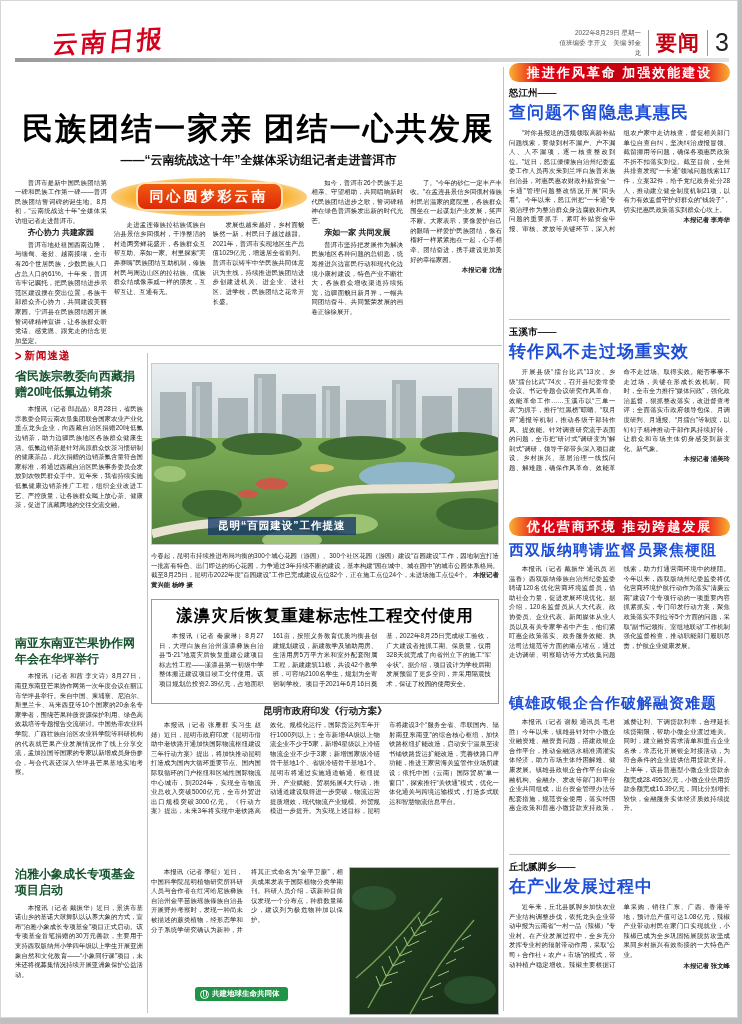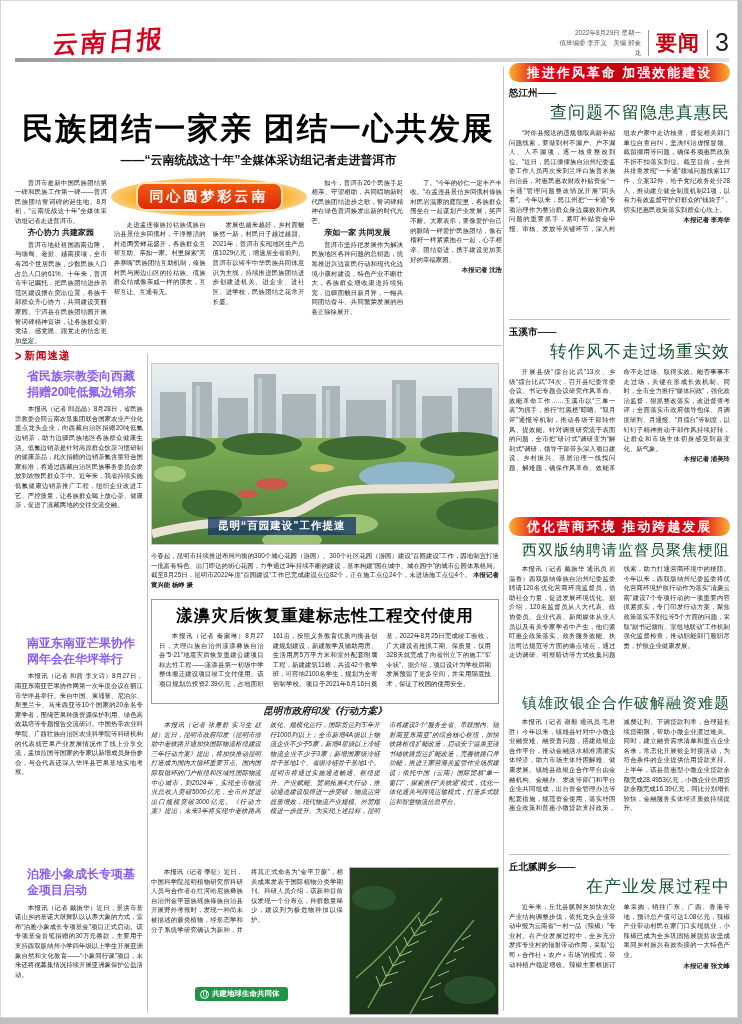--- a/index.html
+++ b/index.html
@@ -31,44 +31,44 @@
   .lead-col{flex:1 1 0;overflow:hidden;}
   .pad-banner{padding-top:42px;}
   .crosshead{font-size:8px;font-weight:bold;text-align:center;margin:3px 0;text-indent:0 !important;}
   .tongxin-wrap{position:absolute;left:96px;top:0;width:196px;height:38px;display:flex;align-items:center;justify-content:center;background:radial-gradient(ellipse at center,#f9b233 55%,rgba(249,178,51,0) 100%);border-radius:50%;}
   .tongxin-box{background:linear-gradient(180deg,#f05a10,#dd2a07);border:2px solid #ffe3b0;border-radius:9px;color:#fff;font-size:14px;font-weight:700;letter-spacing:3px;padding:2px 12px;white-space:nowrap;}
   
   #briefs{position:absolute;left:14px;top:348px;width:128px;}
   .briefs-head{display:flex;align-items:center;gap:3px;margin-bottom:6px;}
   .briefs-arrow{color:#c3000f;font-weight:900;font-size:11px;transform:scaleY(1.3);}
   .briefs-title{color:#c3000f;font-size:10.5px;font-weight:bold;letter-spacing:1px;}
-  .brief-title{font-size:12px;line-height:1.3;font-weight:bold;margin:6px 0 4px 12px;color:#8b5cf6;}
+  .brief-title{font-size:12px;line-height:1.3;font-weight:bold;margin:6px 0 4px 0;color:#14532d;}
   .brief-body{overflow:hidden;}
   
   #middle{position:absolute;left:150px;top:0;width:348px;height:1016px;}
   .park-photo{position:absolute;left:0;top:362px;width:348px;height:182px;overflow:hidden;border:1px solid #c9c9c9;box-sizing:border-box;}
   .photo-overlay{position:absolute;left:56px;bottom:9px;background:rgba(23,56,105,0.78);color:#fff;font-size:10.5px;font-weight:bold;padding:2px 10px;letter-spacing:1px;}
   .photo-caption{position:absolute;left:0;top:550px;width:348px;height:44px;overflow:hidden;}
   .photo-caption .credit{font-weight:bold;}
   .boxed{position:absolute;left:0;top:598px;width:348px;box-sizing:border-box;border:1px solid #9a9a9a;padding:5px 7px 6px 7px;}
   .mid-headline{font-size:16.5px;font-weight:900;text-align:center;letter-spacing:1px;color:#000;margin-bottom:4px;}
-  .logi{position:absolute;left:0;top:704px;width:348px;font-style:italic;}
+  .logi{position:absolute;left:0;top:704px;width:348px;}
   .logi-kicker{font-size:9.5px;font-weight:bold;text-align:center;margin-bottom:2px;}
   .logi-headline{font-size:18px;font-weight:900;text-align:center;letter-spacing:2px;margin-bottom:4px;}
   .fern-sec{position:absolute;left:0;top:866px;width:348px;height:148px;}
   .fern-headline{font-size:15px;font-weight:900;color:#c3000f;letter-spacing:1px;margin-bottom:4px;}
   .fern-body{width:192px;height:86px;overflow:hidden;}
   .fern-photo{position:absolute;right:0;top:0;width:150px;height:148px;border:1px solid #b5b5b5;box-sizing:border-box;overflow:hidden;}
   .eco-badge{position:absolute;left:44px;top:120px;background:#1f9447;color:#fff;font-size:7.5px;font-weight:bold;padding:2px 8px 2px 5px;border-radius:3px;display:flex;align-items:center;gap:3px;}
   .globe{width:7px;height:7px;border-radius:50%;border:1px solid #fff;position:relative;display:inline-block;}
   .globe::after{content:"";position:absolute;left:2px;top:-1px;width:2px;height:7px;border-left:1px solid #fff;border-right:1px solid #fff;border-radius:50%;}
   
   #rightcol{position:absolute;left:508px;top:62px;width:221px;}
   .banner{height:19px;line-height:19px;text-align:center;color:#fff;font-size:13px;font-weight:700;letter-spacing:2px;border-radius:10px;background:linear-gradient(90deg,#f9b233 0%,#e60012 14%,#c50010 50%,#e60012 86%,#f9b233 100%);margin-bottom:5px;}
-  .r-headline{font-size:17px;font-weight:400;text-align:right;letter-spacing:1px;color:#14532d;margin:1px 0 4px 0;}
+  .r-headline{font-size:17px;font-weight:700;text-align:left;letter-spacing:1px;color:#1d4ed8;margin:1px 0 4px 0;}
   .r-headline.small{font-size:15px;}
   .r-body{margin-bottom:4px;}
   .r-div{border-top:1px solid #c2c2c2;margin:5px 0 6px 0;}
 </style>
 </head>
 <body>
 
 <div id="paper">
 
   <div class="masthead-logo">云南日报</div>

